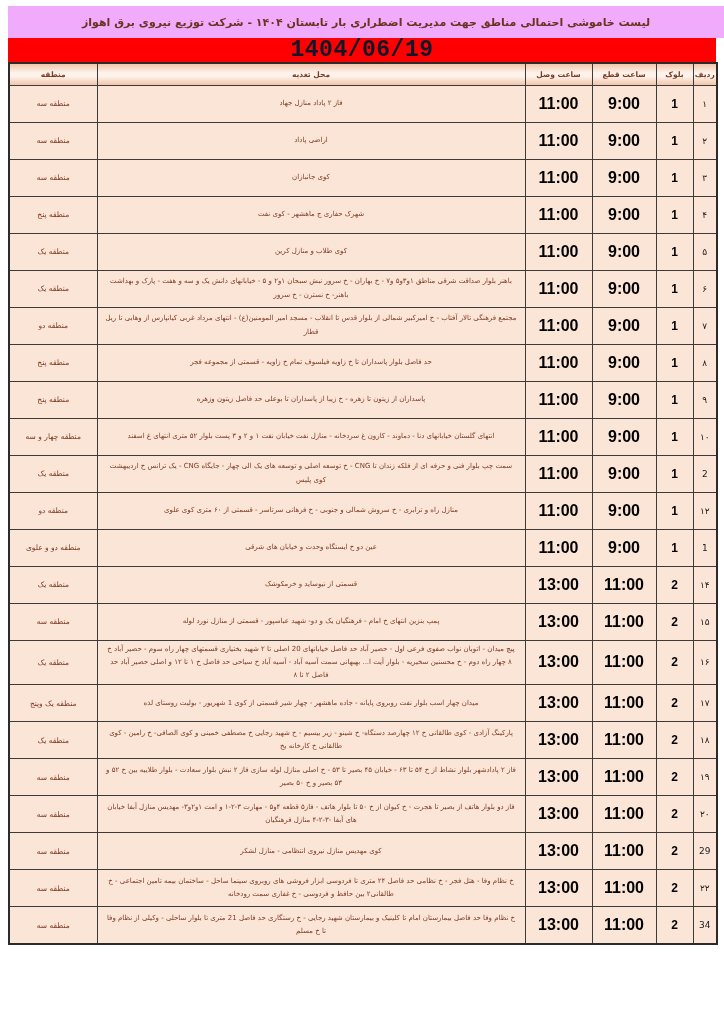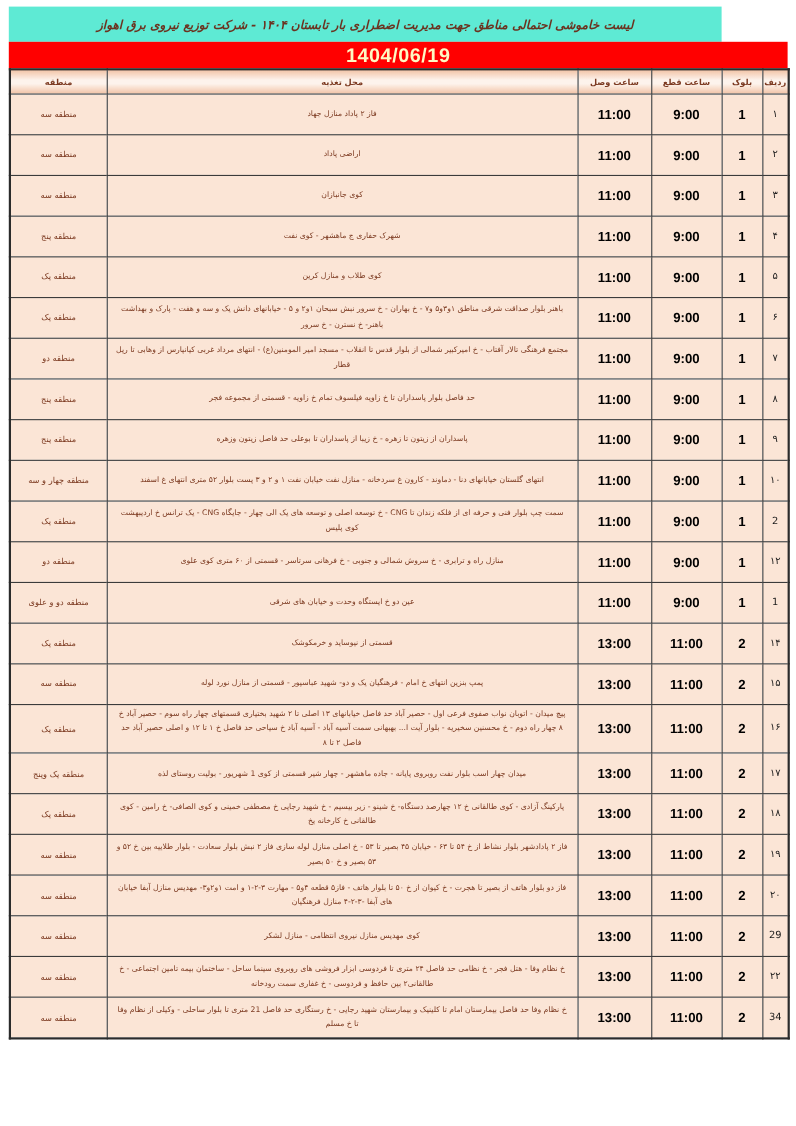--- a/index.html
+++ b/index.html
@@ -1,32 +1,32 @@
 <!DOCTYPE html>
 <html lang="fa"><head>
 <meta charset="utf-8">
 <style>
   html,body{margin:0;padding:0;background:#ffffff;}
   body{width:724px;height:1024px;font-family:"DejaVu Sans",sans-serif;}
   .page{position:relative;width:724px;height:1024px;background:#ffffff;overflow:hidden;}
 
   .title-bar{
-    position:absolute;left:8px;top:6px;width:648px;height:32px;
-    background:#5eead4;display:flex;align-items:center;justify-content:center;font-style:italic;
+    position:absolute;left:8px;top:6px;width:716px;height:32px;
+    background:#f0abfc;display:flex;align-items:center;justify-content:center;
   }
   .title-bar .title{
     font-size:11px;font-weight:bold;color:#6b3320;direction:rtl;
   }
   .date-bar{
     position:absolute;left:8px;top:38px;width:708px;height:24px;
     background:#ff0000;display:flex;align-items:center;justify-content:center;
   }
   .date-bar .date{
-    font-family:Liberation Sans, sans-serif;
-    font-size:18px;font-weight:bold;color:#fef9c3;letter-spacing:0.5px;
+    font-family:Liberation Mono, monospace;
+    font-size:23px;font-weight:bold;color:#0f172a;letter-spacing:0.5px;
   }
 
   table.outage{
     position:absolute;left:8px;top:62px;width:708px;
     border-collapse:collapse;direction:rtl;table-layout:fixed;
     border:2px solid #2b2b2b;
   }
   table.outage th, table.outage td{
     border:1px solid #3b3b3b;vertical-align:middle;text-align:center;
     overflow:hidden;
@@ -37,21 +37,21 @@
     color:#7c3a21;font-size:7.5px;font-weight:bold;direction:rtl;
   }
   table.outage tbody tr{height:37px;background:#fbe5d6;}
   td.c-num{font-size:9px;color:#1a1a1a;}
   td.c-block{
     font-family:"Liberation Sans",sans-serif;
     font-size:12px;font-weight:bold;color:#000000;direction:ltr;
   }
   td.c-cut, td.c-restore{
     font-family:"Liberation Sans",sans-serif;
-    font-size:12px;font-weight:bold;color:#000000;direction:ltr;
+    font-size:16px;font-weight:bold;color:#000000;direction:ltr;
   }
   td.c-loc{
     font-size:7px;color:#7c3a21;direction:rtl;line-height:1.9;
     padding:2px 8px;
   }
   td.c-region{
     font-size:7.5px;color:#7c3a21;direction:rtl;padding:0 4px;
   }
 </style>
 </head>
@@ -205,21 +205,21 @@
     <td class="c-cut">11:00</td>
     <td class="c-restore">13:00</td>
     <td class="c-loc">پمپ بنزین انتهای خ امام - فرهنگیان یک و دو- شهید عباسپور - قسمتی از منازل نورد لوله</td>
     <td class="c-region">منطقه سه</td>
   </tr>
         <tr>
     <td class="c-num">۱۶</td>
     <td class="c-block">2</td>
     <td class="c-cut">11:00</td>
     <td class="c-restore">13:00</td>
-    <td class="c-loc">پیچ میدان - اتوبان نواب صفوی فرعی اول - حصیر آباد حد فاصل خیابانهای ۱۳ اصلی تا ۲ شهید بختیاری قسمتهای چهار راه سوم - حصیر آباد خ ۸ چهار راه دوم - خ محسنین سخیریه - بلوار آیت ا... بهبهانی سمت آسیه آباد - آسیه آباد خ سیاحی حد فاصل خ ۱ تا ۱۲ و اصلی حصیر آباد حد فاصل ۲ تا ۸</td>
+    <td class="c-loc">پیچ میدان - اتوبان نواب صفوی فرعی اول - حصیر آباد حد فاصل خیابانهای 20 اصلی تا ۲ شهید بختیاری قسمتهای چهار راه سوم - حصیر آباد خ ۸ چهار راه دوم - خ محسنین سخیریه - بلوار آیت ا... بهبهانی سمت آسیه آباد - آسیه آباد خ سیاحی حد فاصل خ ۱ تا ۱۲ و اصلی حصیر آباد حد فاصل ۲ تا ۸</td>
     <td class="c-region">منطقه یک</td>
   </tr>
         <tr>
     <td class="c-num">۱۷</td>
     <td class="c-block">2</td>
     <td class="c-cut">11:00</td>
     <td class="c-restore">13:00</td>
     <td class="c-loc">میدان چهار اسب بلوار نفت روبروی پایانه - جاده ماهشهر - چهار شیر قسمتی از کوی 1 شهریور - بولیت روستای لذه</td>
     <td class="c-region">منطقه یک وپنج</td>
   </tr>

